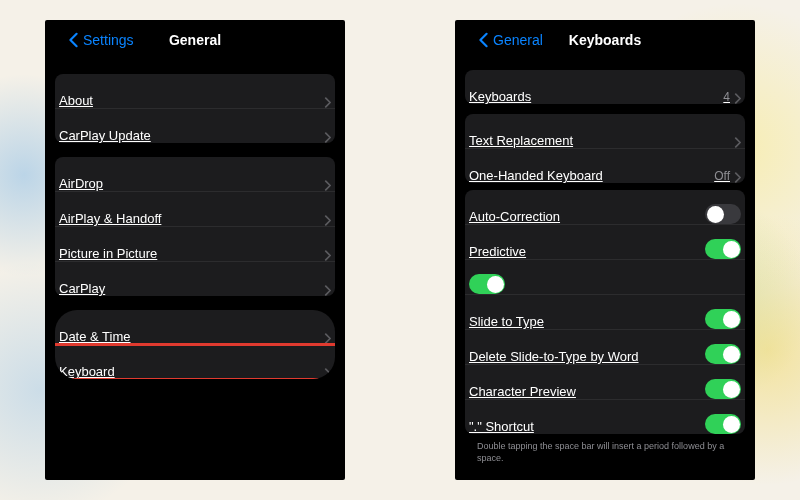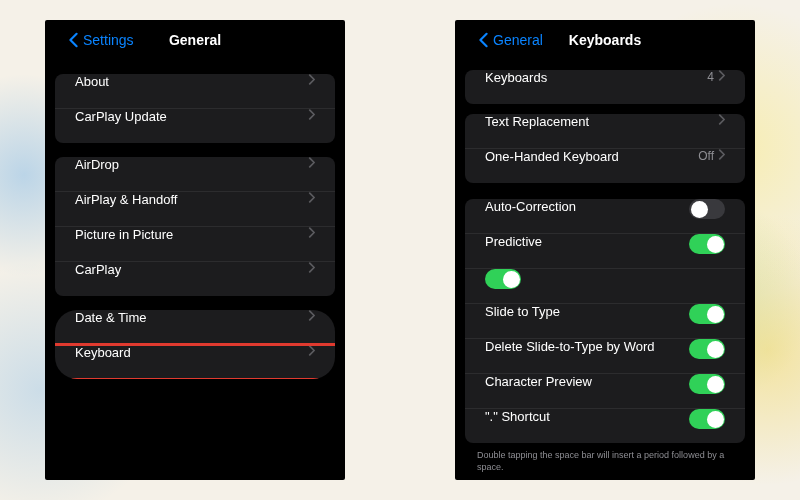--- a/index.html
+++ b/index.html
@@ -11,21 +11,21 @@
  radial-gradient(circle at 88% 60%,rgba(120,200,120,.25),transparent 14%);
  box-sizing:border-box;padding:20px 45px;display:flex;justify-content:space-between;align-items:flex-start;}
 .phone{width:300px;height:460px;background:#000;border-radius:2px;display:flex;flex-direction:column;color:#fff;overflow:hidden;}
 .navbar{height:40px;flex:0 0 40px;display:flex;align-items:center;justify-content:center;position:relative;font-size:14px;}
 .nav-back{position:absolute;left:23px;display:flex;align-items:center;color:#0a84ff;font-size:14px;}
 .nav-back svg{width:11px;height:16px;margin-right:4px;}
 .nav-title{font-weight:600;}
 .content{flex:1;overflow:hidden;padding:0 10px;}
 .group{background:#1c1c1e;border-radius:8px;margin:14px 0 0 0;overflow:hidden;}
 .group.tight{margin-top:10px;}
-.row{height:34px;display:flex;align-items:flex-start;padding:0 20px;border-top:1px solid #2c2c2e;font-size:13px;position:relative;}
+.row{height:34px;display:flex;align-items:flex-end;padding:0 4px;border-top:1px solid #2c2c2e;font-size:13px;position:relative;text-decoration:underline;}
 .row:first-child{border-top:none;}
 .row .label{flex:1;color:#fff;}
 .row .value{color:#8e8e93;margin-right:4px;font-size:12px;}
 .chev{width:7px;height:11px;flex:0 0 7px;}
 .chev path{stroke:#5a5a5e;stroke-width:2;fill:none;stroke-linecap:round;stroke-linejoin:round;}
 .section-header{font-size:10px;color:#8e8e93;text-transform:uppercase;letter-spacing:.3px;padding:14px 12px 4px;}
 .footer-note{font-size:9px;color:#8e8e93;padding:6px 12px 0;line-height:1.35;}
 .toggle{width:36px;height:20px;border-radius:10px;position:relative;flex:0 0 36px;}
 .toggle.on{background:#30d158;}
 .toggle.off{background:#39393d;}
@@ -136,21 +136,21 @@
             </svg>
           </div>
    <div class="row">
             <span class="label">One-Handed Keyboard</span>
             <span class="value">Off</span>
             <svg class="chev" viewBox="0 0 8 12">
               <path d="M2 1 L7 6 L2 11"></path>
             </svg>
           </div>
   </div>
-  <div class="group" style="margin-top:16px">
+  <div class="group" style="margin-top:7px">
    <div class="row">
             <span class="label">Auto-Correction</span>
             <div class="toggle off">
               <div class="knob"></div>
             </div>
           </div>
    <div class="row">
             <span class="label">Predictive</span>
             <div class="toggle on">
               <div class="knob"></div>

